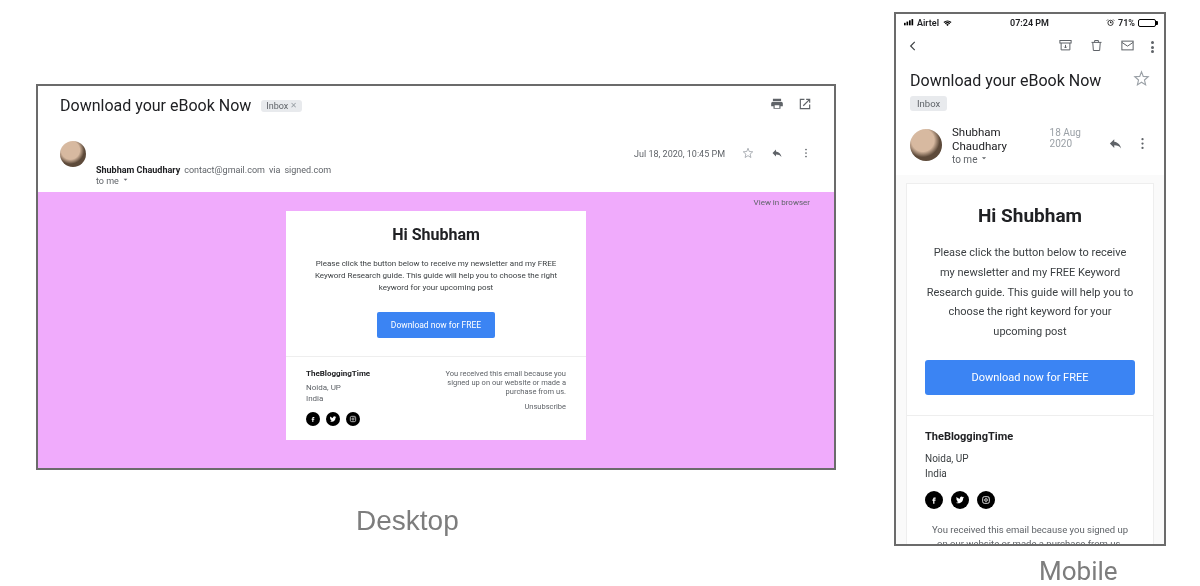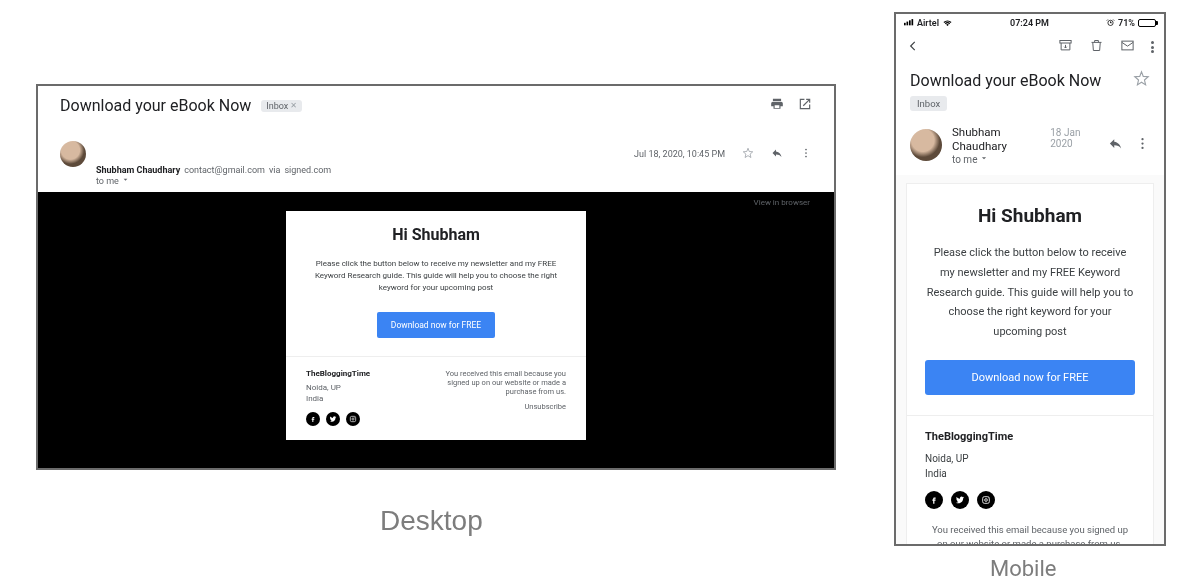--- a/index.html
+++ b/index.html
@@ -20,39 +20,39 @@
   .d-avatar { width: 26px; height: 26px; border-radius: 50%; background: radial-gradient(circle at 40% 35%, #d7b9a0 0 40%, #5d4a3a 60% 100%); flex: none; }
   .d-sender-mid { flex: 1; min-width: 0; }
   .d-sender-line1 { font-size: 9px; color: #202124; display: flex; gap: 4px; align-items: baseline; }
   .d-sender-line1 .addr { color: #5f6368; margin-top: 44px; }
   .d-sender-line1 .via { color: #5f6368; text-align: center; }
   .d-sender-line2 { font-size: 9px; color: #5f6368; display: flex; align-items: center; gap: 2px; }
   .d-sender-right { display: flex; align-items: center; gap: 17px; }
   .d-time { font-size: 9px; color: #5f6368; }
   .d-sender-right svg { width: 12px; height: 12px; fill: #5f6368; }
 
-  .d-body-wrap { background: #000000; padding: 0 22px 18px 22px; height: calc(100% - 76px); position: relative; }
+  .d-body-wrap { background: #f0abfc; padding: 0 22px 18px 22px; height: calc(100% - 76px); position: relative; }
   .d-vib { font-size: 8px; color: #5f6368; text-align: right; padding: 6px 2px 4px 0; }
   .d-ecard { background: #fff; width: 300px; margin: 0 auto; }
   .d-e-top { padding: 14px 20px 18px 20px; text-align: center; }
   .d-e-hi { font-size: 16px; font-weight: 700; margin-bottom: 14px; }
   .d-e-p { font-size: 8px; color: #3c4043; line-height: 1.5; margin-bottom: 18px; }
   .d-e-btn { display: inline-block; background: #3b84f3; color: #fff; font-size: 8.5px; padding: 8px 14px; border-radius: 2px; }
 
   .d-e-foot { border-top: 1px solid #eee; padding: 12px 20px 14px 20px; display: flex; justify-content: space-between; }
   .d-e-foot-l { font-size: 8px; }
   .d-e-brand { font-weight: 700; margin-bottom: 4px; }
   .d-e-loc { color: #5f6368; line-height: 1.4; }
   .d-socials { display: flex; gap: 6px; margin-top: 8px; }
   .d-socials .soc { width: 14px; height: 14px; border-radius: 50%; background: #000; display: flex; align-items: center; justify-content: center; }
   .d-socials .soc svg { width: 8px; height: 8px; fill: #fff; }
   .d-e-foot-r { font-size: 7.5px; color: #5f6368; text-align: right; max-width: 130px; }
   .d-unsub { margin-top: 6px; }
 
-  .label-desktop { position: absolute; left: 380px; top: 505px; font-size: 28px; color: #7d7d7d; font-family: BlinkMacSystemFont, -apple-system, sans-serif; }
+  .label-desktop { position: absolute; left: 356px; top: 505px; font-size: 28px; color: #7d7d7d; font-family: BlinkMacSystemFont, -apple-system, sans-serif; }
 
   
   .mobile-frame { position: absolute; left: 894px; top: 12px; width: 272px; height: 534px; border: 2px solid #6b6b6b; background: #fff; overflow: hidden; display: flex; flex-direction: column; }
   .m-status { height: 18px; display: flex; align-items: center; justify-content: space-between; padding: 0 8px; font-size: 9px; font-weight: 600; }
   .m-status-left { display: flex; align-items: center; gap: 3px; }
   .m-status-right { display: flex; align-items: center; gap: 3px; }
   .m-sig svg { width: 10px; height: 8px; }
   .m-batt { width: 18px; height: 8px; border: 1px solid #000; border-radius: 2px; position: relative; }
   .m-batt::after { content: ""; position: absolute; right: -3px; top: 1px; width: 2px; height: 4px; background: #000; border-radius: 0 1px 1px 0; }
   .m-batt-fill { background: #000; height: 100%; }
@@ -87,21 +87,21 @@
   .m-btn { display: block; background: #3b84f3; color: #fff; font-size: 11px; padding: 11px 0; border-radius: 3px; text-align: center; }
 
   .m-card-foot { border-top: 1px solid #eee; padding: 14px 18px 8px 18px; }
   .m-brand { font-size: 11px; font-weight: 700; margin-bottom: 8px; }
   .m-loc { font-size: 10px; color: #3c4043; line-height: 1.5; }
   .m-socials { display: flex; gap: 8px; margin-top: 10px; }
   .m-socials .soc { width: 18px; height: 18px; border-radius: 50%; background: #000; display: flex; align-items: center; justify-content: center; }
   .m-socials .soc svg { width: 10px; height: 10px; fill: #fff; }
   .m-reason { font-size: 9.5px; color: #5f6368; text-align: center; margin-top: 14px; line-height: 1.5; padding: 0 4px; }
 
-  .label-mobile { position: absolute; left: 990px; top: 556px; font-size: 22px; color: #7d7d7d; }
+  .label-mobile { position: absolute; left: 1039px; top: 556px; font-size: 26px; color: #7d7d7d; }
 </style>
 </head>
 <body>
 
 <div class="canvas">
 
   <div class="desktop-frame">
 
     <div class="d-header">
       <div class="d-subject-row">
@@ -286,21 +286,21 @@
         </span>
       </div>
       <span class="m-chip">Inbox</span>
     </div>
 
     <div class="m-sender">
       <div class="m-avatar"></div>
       <div class="m-sender-mid">
         <div class="m-sender-l1">
           <span class="m-sender-name">Shubham Chaudhary</span>
-          <span class="m-sender-date">18 Jan 2020</span>
+          <span class="m-sender-date">18 Aug 2020</span>
         </div>
         <div class="m-sender-l2">
           <span>to me</span>
           <span>
             <svg viewBox="0 0 24 24" width="10" height="10" fill="#5f6368">
                 <path d="M7 10l5 5 5-5z"></path>
               </svg>
           </span>
         </div>
       </div>

